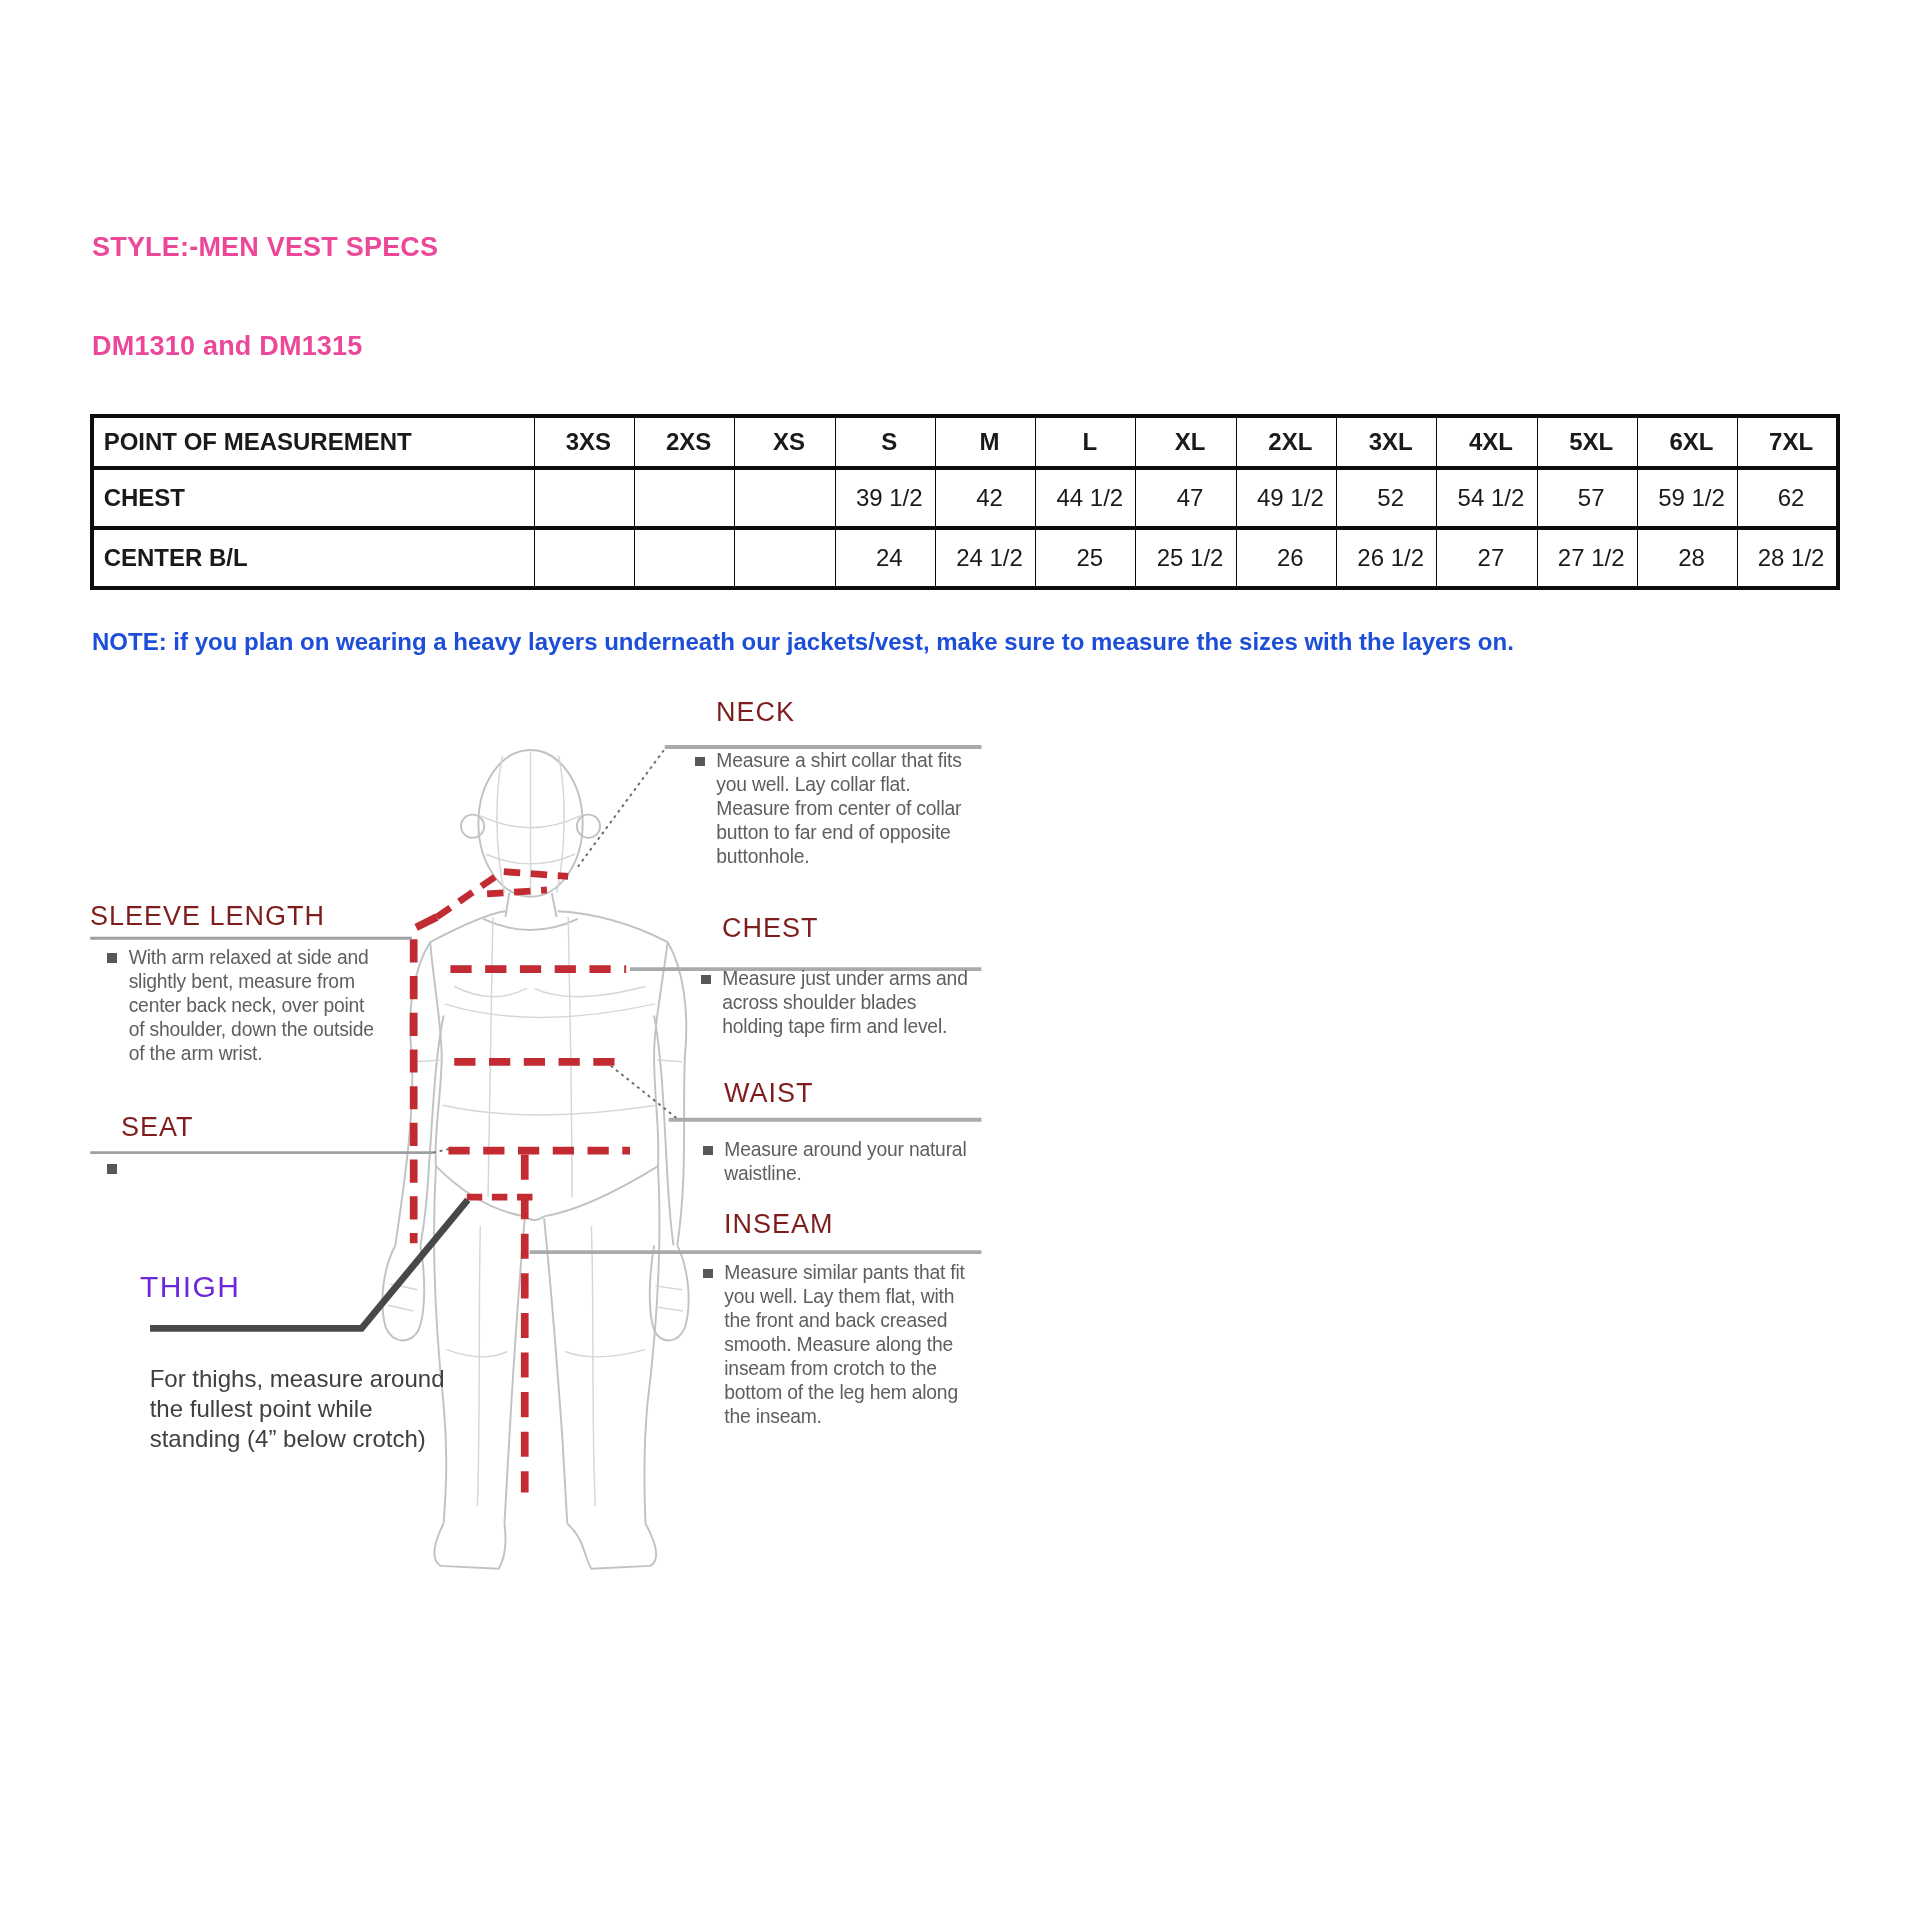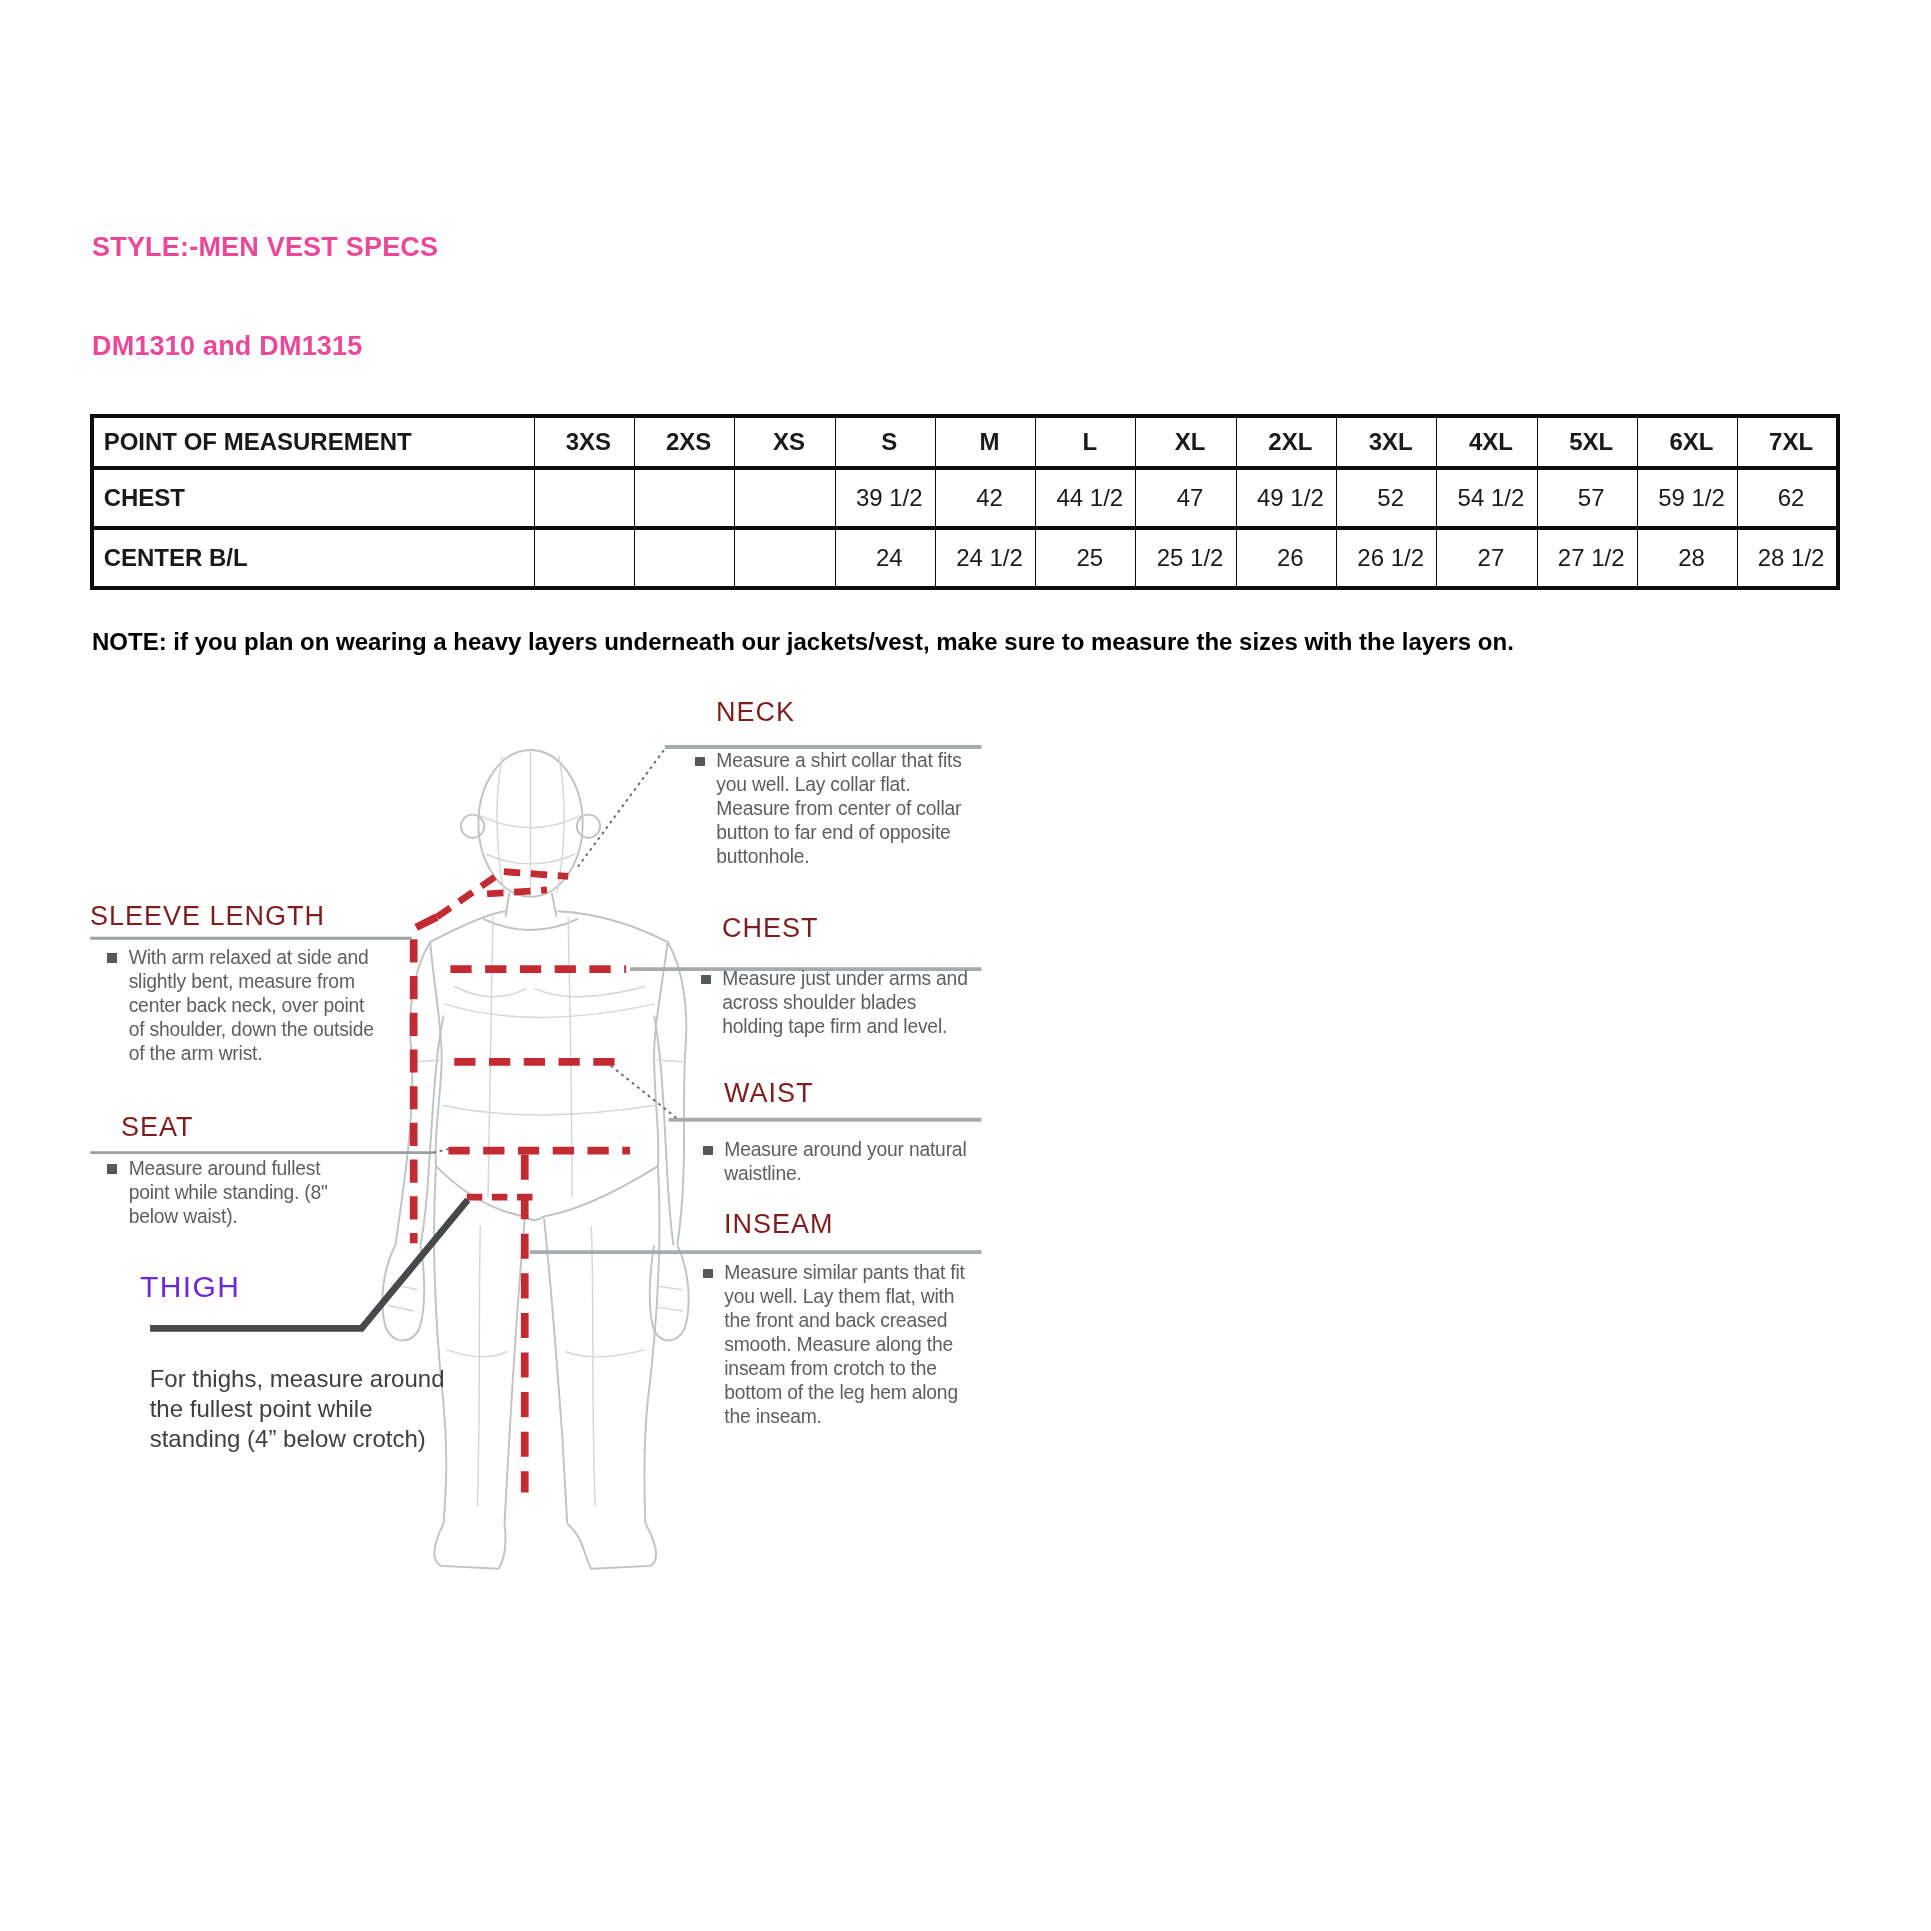--- a/index.html
+++ b/index.html
@@ -20,21 +20,21 @@
       border:1.9px solid #0d0d0d; border-top-width:4.8px; border-bottom-width:4.8px;
       font-size:24px; height:60px; text-align:center; vertical-align:middle;
       white-space:nowrap; overflow:hidden;padding-left:8px; }
   table.size tr.hdr th { height:52px; font-weight:bold; }
   table.size .rowlabel { text-align:left; padding-left:9.7px; font-weight:bold; }
   table.size col.c0 { width:441px; }
   table.size col.cs { width:100px; }
   table.size td.val { font-weight:400; }
 
   
-  #note { left:92px; top:628px; font-size:24px; font-weight:bold; color:#000000; width:1757px; }
+  #note { left:92px; top:628px; font-size:24px; font-weight:bold; color:#1d4ed8; width:1757px; }
 
   
   .sec { position:absolute; }
   .sec-heading { font-size:27px; font-weight:400; letter-spacing:1px; color:#7f1d1d; }
   .sec-body { display:flex; margin-top:13.5px; }
   .sec-body .bullet { width:9.7px; height:9.7px; background:#55575a; margin:7.7px 11.6px 0 0; flex:none; }
   .sec-body .txt { font-size:19.3px; line-height:24px; color:#5c5e60; letter-spacing:-0.2px; }
 
   #sec-sleeve { left:90px;  top:901px;  width:328px; }
   #sec-sleeve .txt { width:247px; }
@@ -222,21 +222,20 @@
   <div class="sec-body">
     <span class="bullet"></span>
     <div class="txt">With arm relaxed at side and slightly bent, measure from center back neck, over point of shoulder, down the outside of the arm wrist.</div>
   </div>
 </div>
 
 <div class="sec" id="sec-seat">
   <div class="sec-heading">SEAT</div>
   <div class="sec-body">
     <span class="bullet"></span>
-    <div class="txt">Measure around fullest point while standing. (8" below waist).</div>
   </div>
 </div>
 
 <div class="sec" id="sec-thigh">
   <div class="sec-heading">THIGH</div>
   <div class="thigh-text">For thighs, measure around the fullest point while standing (4” below crotch)</div>
 </div>
 
 <div class="sec" id="sec-neck">
   <div class="sec-heading">NECK</div>

